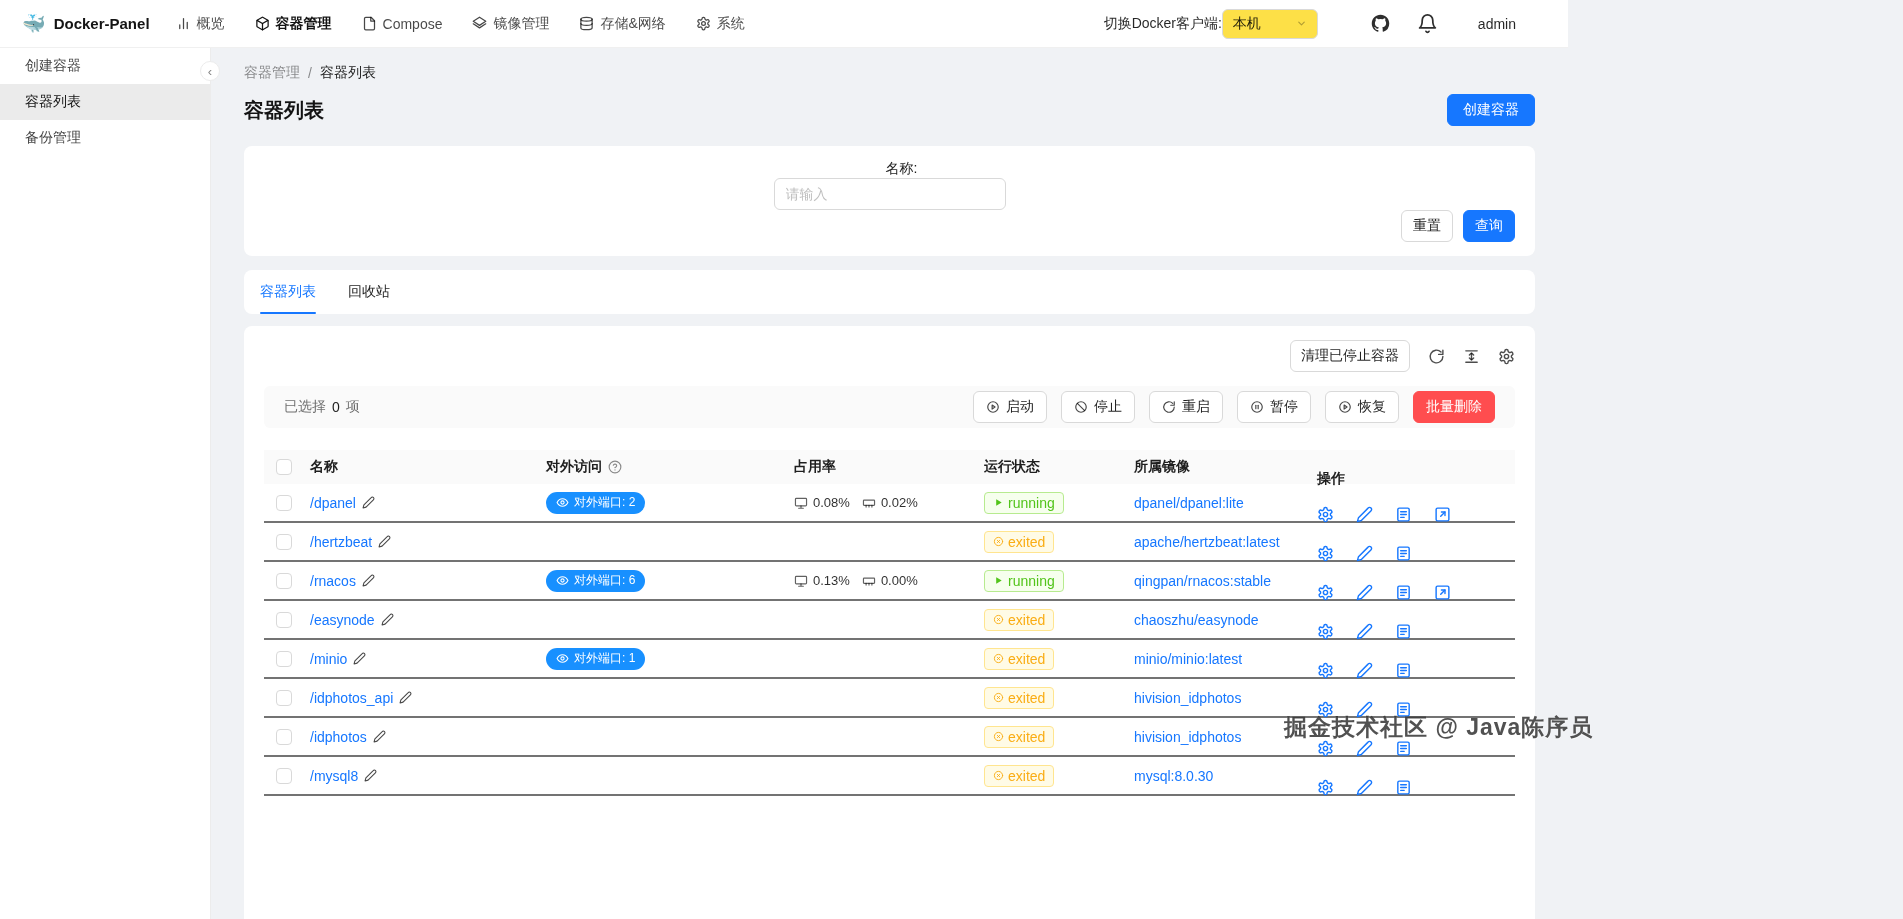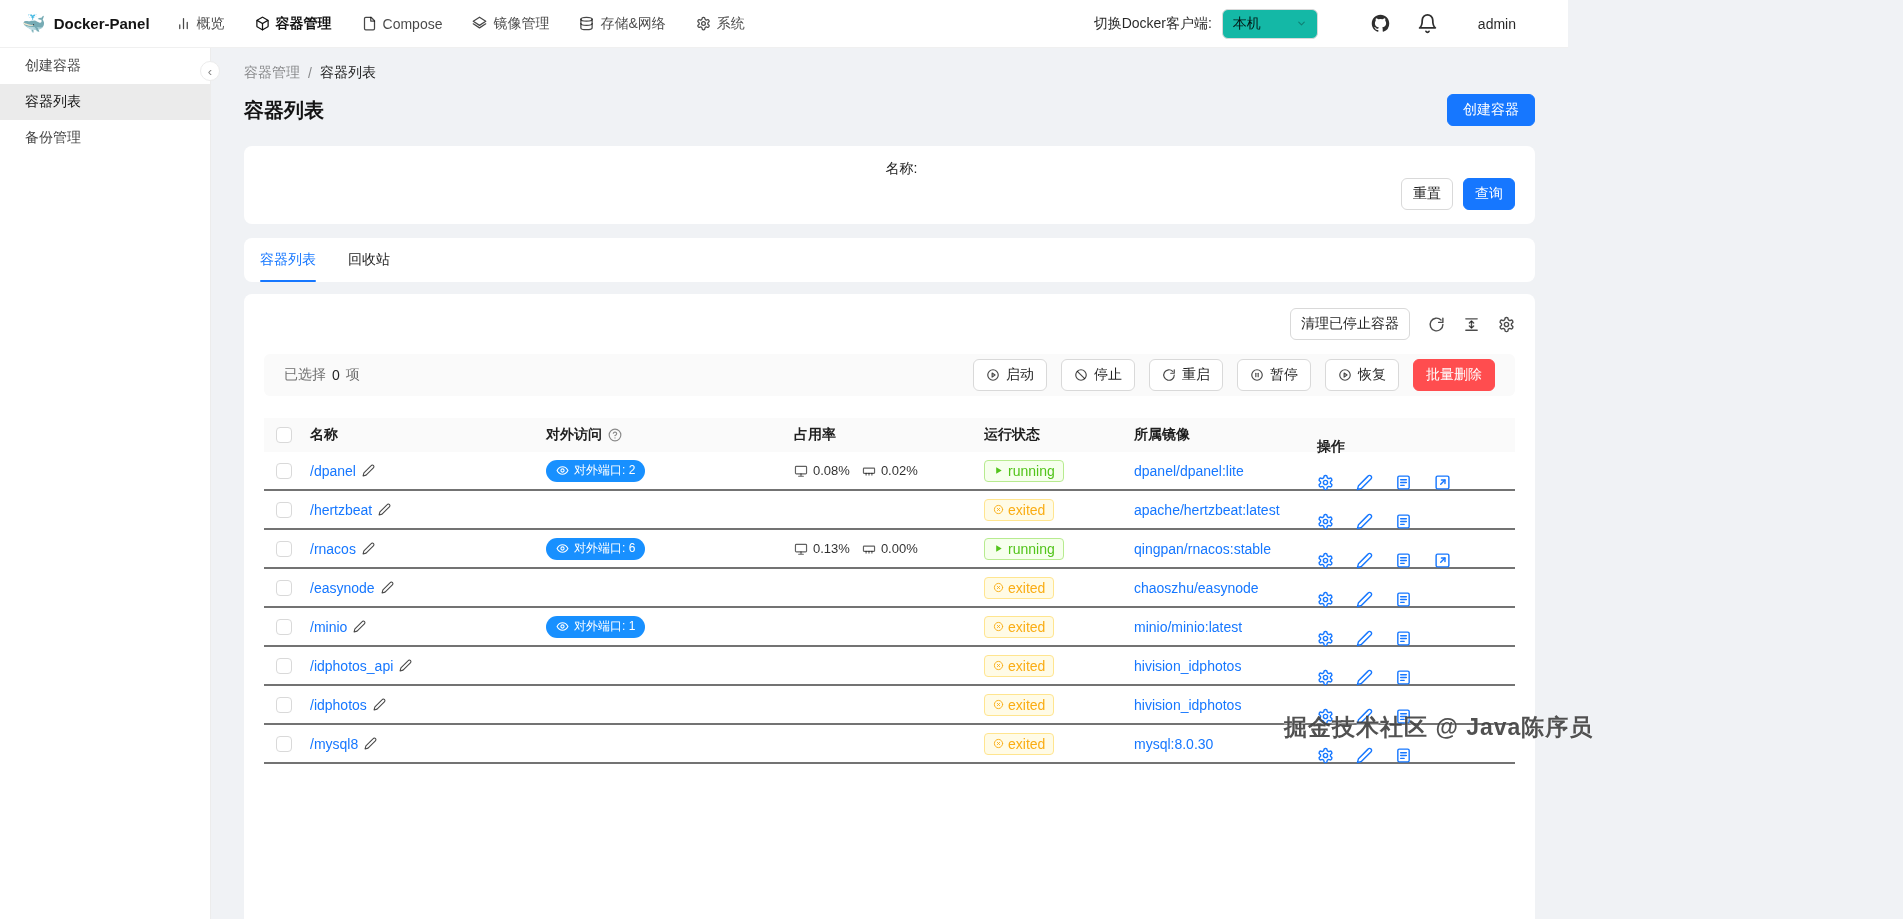--- a/index.html
+++ b/index.html
@@ -11,21 +11,21 @@
   
   .topbar { flex:0 0 48px; background:#fff; border-bottom:1px solid #f0f0f0; display:flex; align-items:center; padding:0 52px 0 22px; }
   .brand { display:flex; align-items:center; gap:8px; font-size:15px; font-weight:700; color:rgba(0,0,0,.92); white-space:nowrap; }
   .brand-logo { font-size:19px; line-height:1; }
   .topnav { display:flex; align-items:center; gap:30px; margin-left:26px; }
   .nav-item { display:flex; align-items:center; gap:6px; color:rgba(0,0,0,.72); cursor:pointer; white-space:nowrap; }
   .nav-item svg { width:15px; height:15px; }
   .nav-item.active { color:rgba(0,0,0,.92); font-weight:700; }
   .topbar-right { margin-left:auto; display:flex; align-items:center; }
   .client-label { color:rgba(0,0,0,.85); white-space:nowrap; }
-  .client-select { width:96px; height:30px; border:1px solid #d9d9d9; border-radius:6px; background:#14b8a6; display:flex; align-items:center; justify-content:space-between; padding:0 10px; margin-left:10px; cursor:pointer; }
+  .client-select { width:96px; height:30px; border:1px solid #d9d9d9; border-radius:6px; background:#fde047; display:flex; align-items:center; justify-content:space-between; padding:0 10px; cursor:pointer; }
   .chev-down { width:11px; height:11px; color:rgba(0,0,0,.3); }
   .icon-btn { width:21px; height:21px; color:rgba(0,0,0,.82); cursor:pointer; }
   .gh { margin-left:52px; }
   .bell { margin-left:26px; }
   .username { margin-left:40px; color:rgba(0,0,0,.85); }
 
   
   .layout { flex:1; display:flex; min-height:0; }
   .sidebar { flex:0 0 211px; background:#fff; border-right:1px solid #ececec; position:relative; }
   .side-item { height:36px; display:flex; align-items:center; padding:0 25px; color:rgba(0,0,0,.75); cursor:pointer; }
@@ -192,20 +192,21 @@
         <span class="bc-current">容器列表</span>
       </div>
 
       <div class="page-head">
         <h1 class="page-title">容器列表</h1>
         <button class="btn btn-primary">创建容器</button>
       </div>
 
       <section class="filter-card">
         <span class="filter-label">名称:</span>
+        <input class="text-input" type="text" placeholder="请输入" style="">
         <div class="filter-actions">
           <button class="btn btn-sm">重置</button>
           <button class="btn btn-primary btn-sm">查询</button>
         </div>
       </section>
 
       <section class="tabs-card">
         <div class="tab active">容器列表</div>
         <div class="tab">回收站</div>
       </section>

